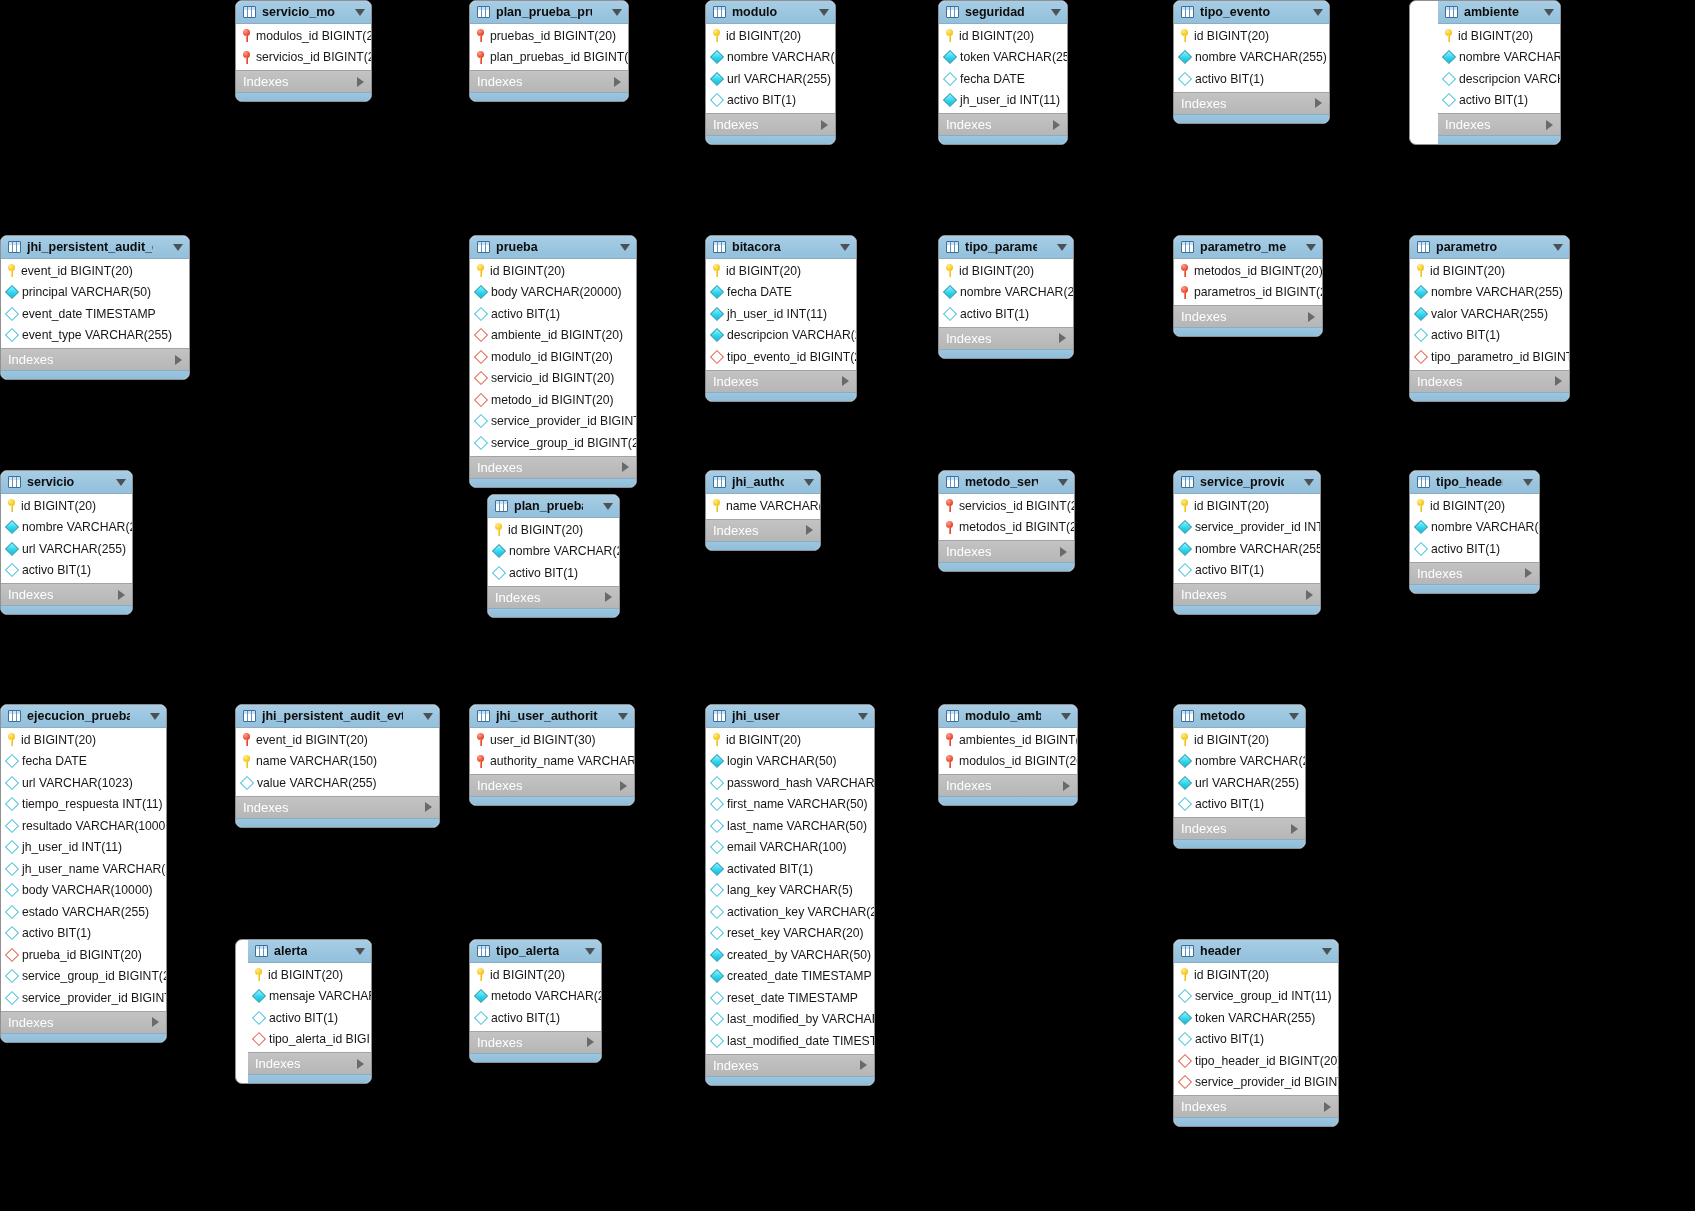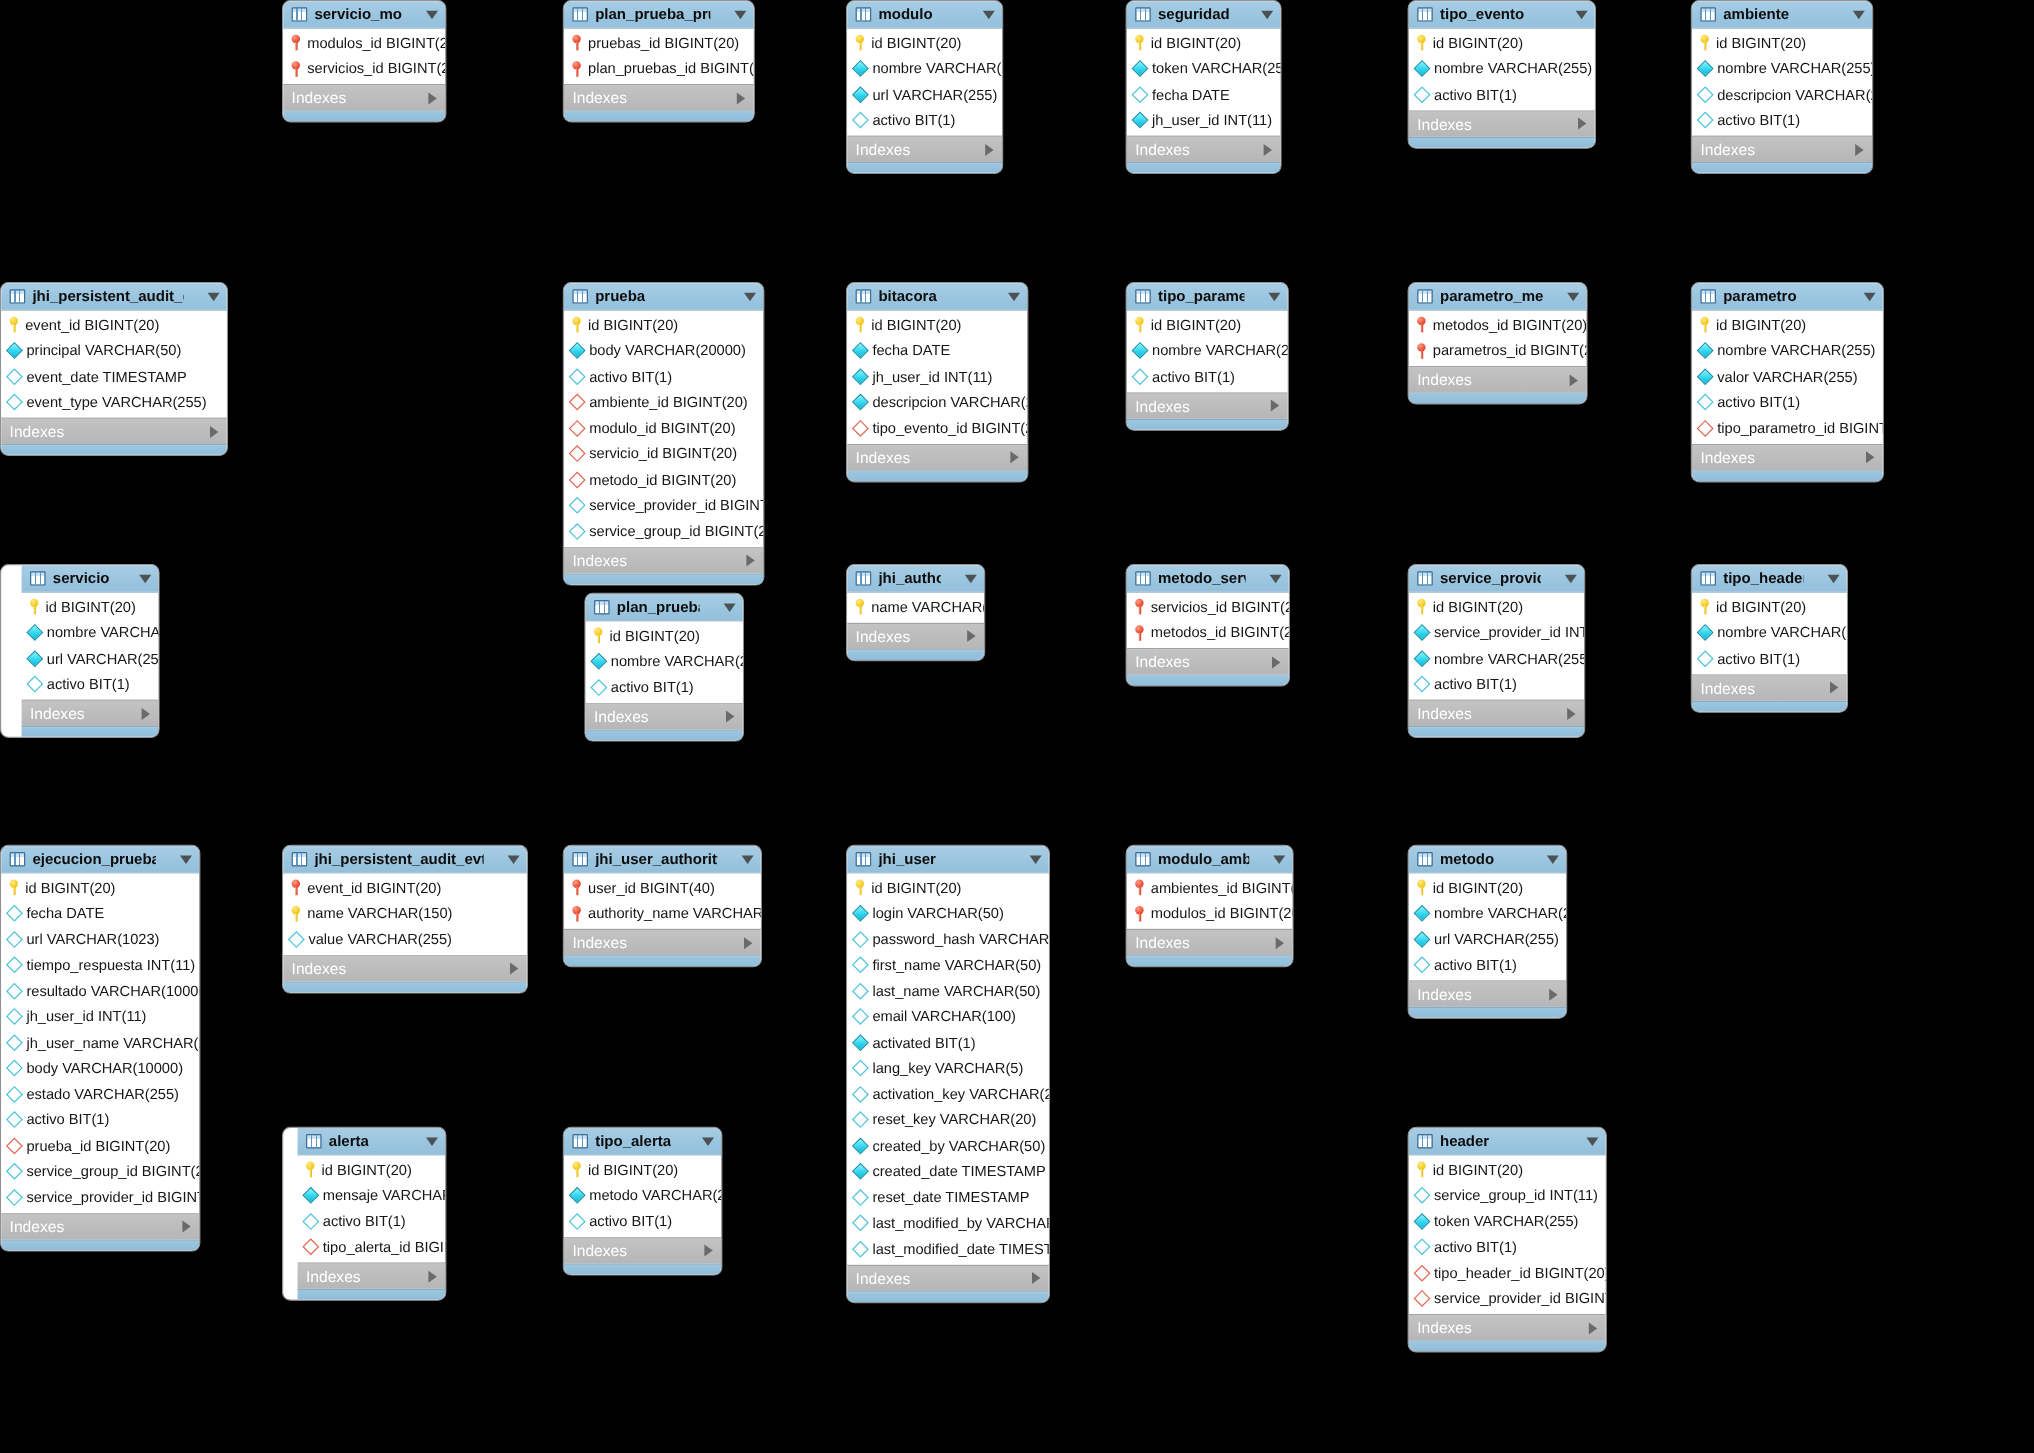--- a/index.html
+++ b/index.html
@@ -300,21 +300,21 @@
           <span class="ico ico-dia-hollow"></span>
           <span>activo BIT(1)</span>
         </div>
       </div>
       <div class="idx">
         <span class="ilabel">Indexes</span>
         <span class="ico-tri-right"></span>
       </div>
       <div class="tbl-foot"></div>
     </div>
-    <div class="tbl" style="left: 1409px; top: 0px; width: 152px;">
+    <div class="tbl" style="left: 1409px; top: 0px; width: 152px; padding-left: 28px;">
       <div class="tbl-title">
         <span class="ico ico-table"></span>
         <span class="tname">ambiente</span>
         <span class="spacer"></span>
         <span class="ico-chevron"></span>
       </div>
       <div class="cols">
         <div class="col">
           <span class="ico ico-key-pk"></span>
           <span>id BIGINT(20)</span>
@@ -533,21 +533,21 @@
           <span class="ico ico-dia-fk"></span>
           <span>tipo_parametro_id BIGINT(20)</span>
         </div>
       </div>
       <div class="idx">
         <span class="ilabel">Indexes</span>
         <span class="ico-tri-right"></span>
       </div>
       <div class="tbl-foot"></div>
     </div>
-    <div class="tbl" style="left: 0px; top: 470px; width: 133px; padding-left: 17px;">
+    <div class="tbl" style="left: 0px; top: 470px; width: 133px;">
       <div class="tbl-title">
         <span class="ico ico-table"></span>
         <span class="tname">servicio</span>
         <span class="spacer"></span>
         <span class="ico-chevron"></span>
       </div>
       <div class="cols">
         <div class="col">
           <span class="ico ico-key-pk"></span>
           <span>id BIGINT(20)</span>
@@ -795,21 +795,21 @@
     <div class="tbl" style="left: 469px; top: 704px; width: 166px;">
       <div class="tbl-title">
         <span class="ico ico-table"></span>
         <span class="tname">jhi_user_authority</span>
         <span class="spacer"></span>
         <span class="ico-chevron"></span>
       </div>
       <div class="cols">
         <div class="col">
           <span class="ico ico-key-fkpk"></span>
-          <span>user_id BIGINT(40)</span>
+          <span>user_id BIGINT(30)</span>
         </div>
         <div class="col">
           <span class="ico ico-key-fkpk"></span>
           <span>authority_name VARCHAR(50)</span>
         </div>
       </div>
       <div class="idx">
         <span class="ilabel">Indexes</span>
         <span class="ico-tri-right"></span>
       </div>

